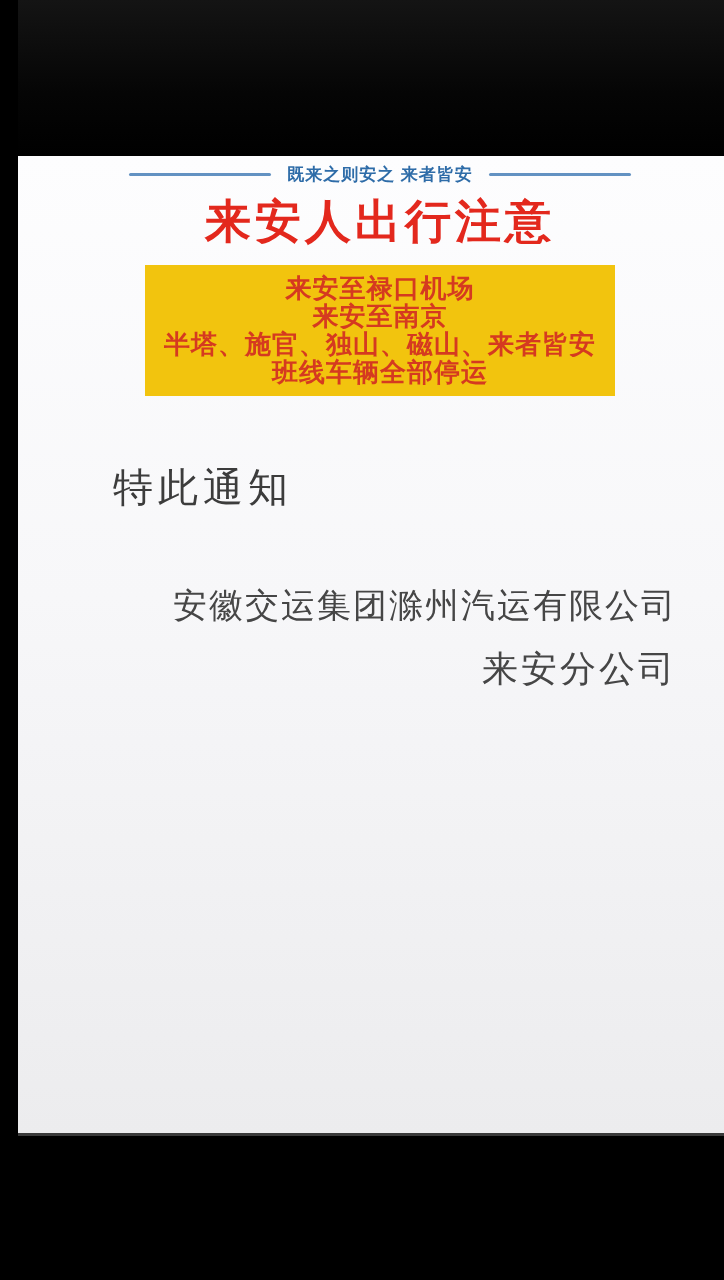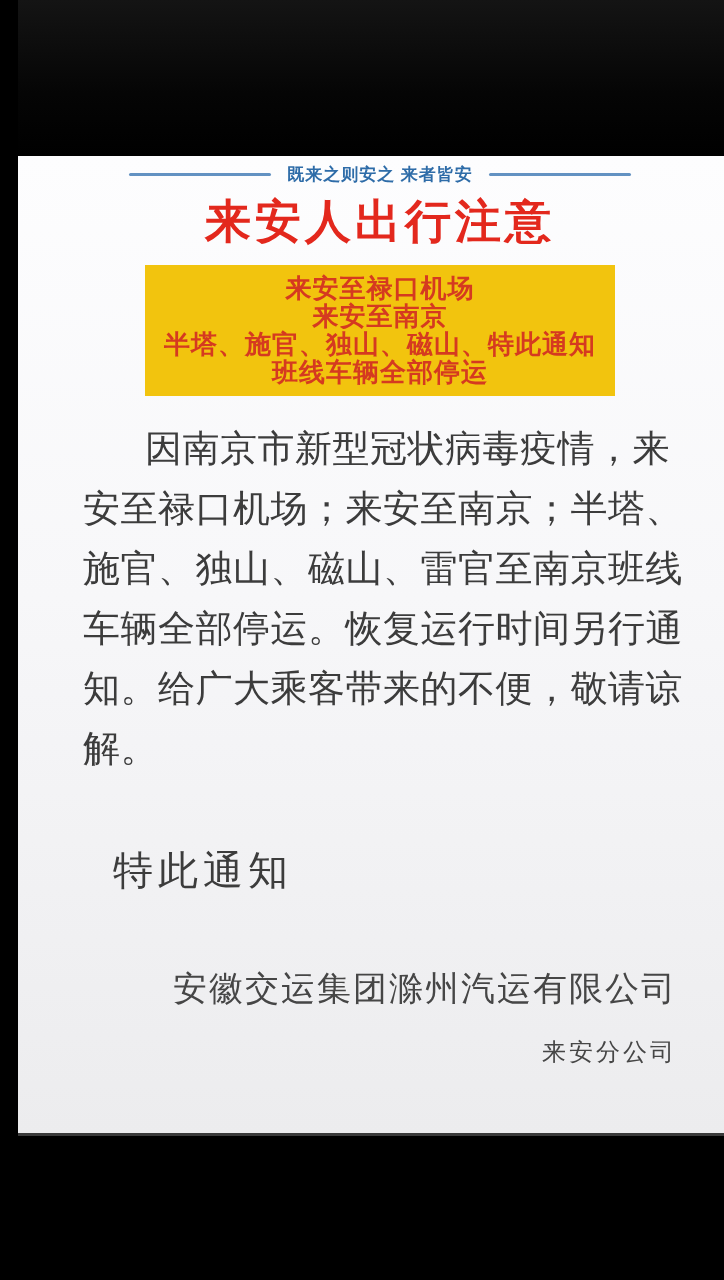--- a/index.html
+++ b/index.html
@@ -55,21 +55,21 @@
   .body-line.indent{text-indent:62px;}
   
   .hereby{
     margin:73px 0 0 95px;width:594px;
     font-size:40px;letter-spacing:5px;color:#3c3c3c;line-height:36px;
   }
   .signature{
     width:594px;margin:0 auto;text-align:right;color:#464646;
   }
   .sig-company{margin-top:80px;font-size:34px;letter-spacing:2px;line-height:40px;white-space:nowrap;}
-  .sig-branch{margin-top:24px;font-size:24px;letter-spacing:3px;line-height:40px;}
+  .sig-branch{margin-top:24px;font-size:36px;letter-spacing:3px;line-height:40px;}
   .sig-date{margin-top:24px;font-size:33px;letter-spacing:4px;line-height:38px;}
 </style>
 </head>
 <body>
 
 <div class="stage">
 
   <div class="letterbox-top"></div>
 
   <div class="sheet">
@@ -78,32 +78,24 @@
       <span class="tagline-rule"></span>
       <span class="tagline-text">既来之则安之 来者皆安</span>
       <span class="tagline-rule"></span>
     </div>
 
     <h1 class="title">来安人出行注意</h1>
 
     <div class="notice-box">
       <div class="box-line">来安至禄口机场</div>
       <div class="box-line">来安至南京</div>
-      <div class="box-line">半塔、施官、独山、磁山、特此通知</div>
+      <div class="box-line">半塔、施官、独山、磁山、来者皆安</div>
       <div class="box-line">班线车辆全部停运</div>
     </div>
 
-    <div class="body-text">
-      <div class="body-line indent">因南京市新型冠状病毒疫情，来</div>
-      <div class="body-line">安至禄口机场；来安至南京；半塔、</div>
-      <div class="body-line">施官、独山、磁山、雷官至南京班线</div>
-      <div class="body-line">车辆全部停运。恢复运行时间另行通</div>
-      <div class="body-line">知。给广大乘客带来的不便，敬请谅</div>
-      <div class="body-line">解。</div>
-    </div>
 
     <div class="hereby">特此通知</div>
 
     <div class="signature">
       <div class="sig-company">安徽交运集团滁州汽运有限公司</div>
       <div class="sig-branch">来安分公司</div>
     </div>
 
   </div>
 

